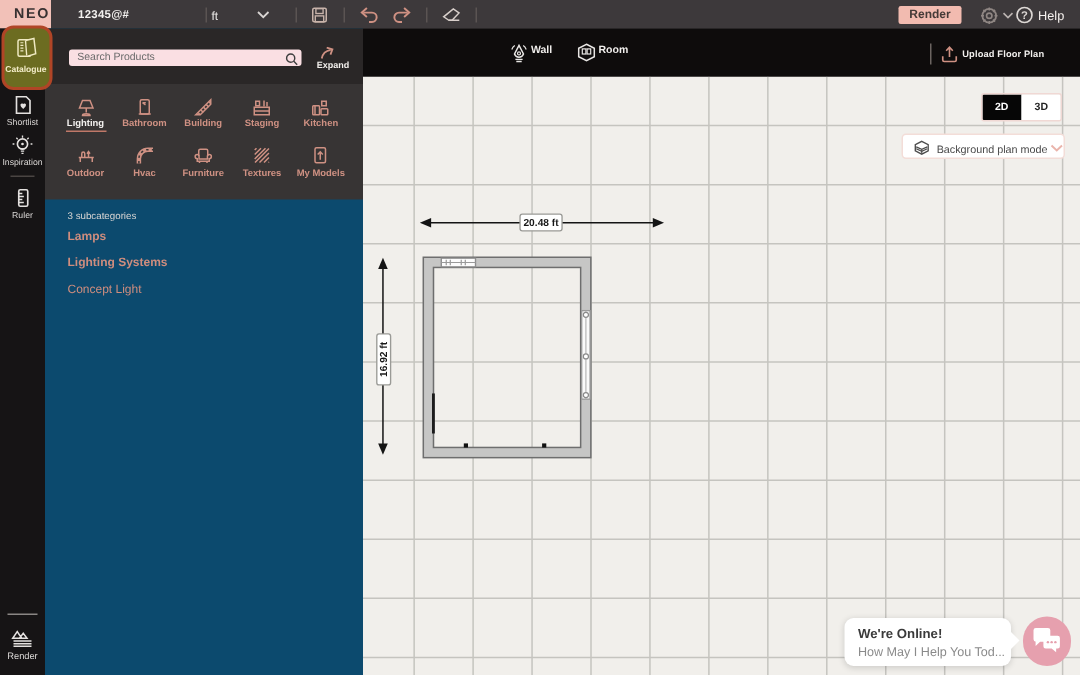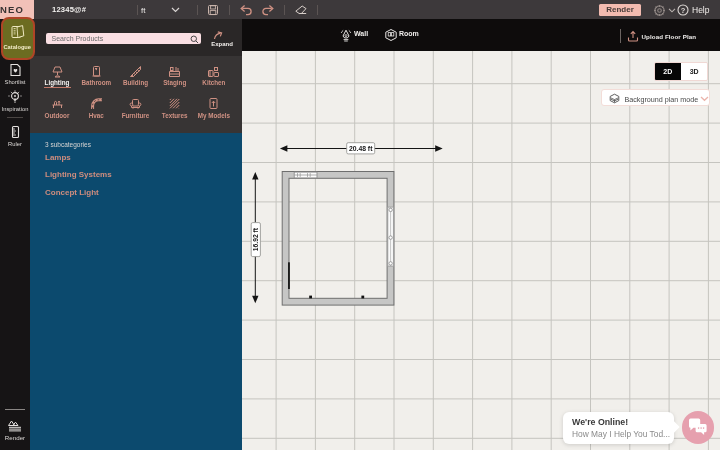--- a/index.html
+++ b/index.html
@@ -82,21 +82,21 @@
   <div class="abs" style="left:385px;top:11px">
       <svg width="12" height="12" viewBox="0 0 12 12" style="display:block;">
         <path d="M1.5 7.5 V10 a1 1 0 0 0 1 1 h7 a1 1 0 0 0 1-1 V7.5" fill="none" stroke="#cf9183" stroke-width="1.1"></path>
         <path d="M6 8 V1.8 M3.8 3.8 L6 1.5 L8.2 3.8" fill="none" stroke="#cf9183" stroke-width="1.1"></path>
       </svg>
     </div>
   <div class="abs" style="left:399.5px;top:14.2px;font-size:6.2px;font-weight:bold;color:#f2f0ee;letter-spacing:0.1px">Upload Floor Plan</div>
 </div>
 
 <div class="abs" style="left:0;top:0;width:720px;height:19px;background:#3d393b">
-  <div class="abs" style="left:0;top:0;width:33.5px;height:19px;background:#f2c1b8;text-align:left;line-height:19px;font-size:9.5px;font-weight:bold;letter-spacing:1.2px;color:#383131">NEO</div>
+  <div class="abs" style="left:0;top:0;width:33.5px;height:19px;background:#f2c1b8;text-align:right;line-height:19px;font-size:9.5px;font-weight:bold;letter-spacing:1.2px;color:#383131">NEO</div>
   <div class="abs" style="left:52px;top:5.2px;font-size:7.6px;font-weight:bold;color:#f4f2f0;letter-spacing:0.2px">12345@#</div>
   <div style="position:absolute;left:136.7px;top:4.5px;width:1px;height:10.5px;background:#5b5453"></div>
   <div class="abs" style="left:141px;top:5.5px;font-size:8px;color:#eceae8">ft</div>
   <div class="abs" style="left:171px;top:7px">
       <svg width="9" height="6" viewBox="0 0 9 6" style="display:block;">
         <path d="M1 1 L4.5 4.5 L8 1" fill="none" stroke="#d8d4d2" stroke-width="1.2"></path>
       </svg>
     </div>
   <div style="position:absolute;left:197px;top:4.5px;width:1px;height:10.5px;background:#5b5453"></div>
   <div class="abs" style="left:207px;top:3.5px">
@@ -247,21 +247,21 @@
             <rect x="3" y="1.5" width="7" height="10" rx="1" fill="none" stroke="#cf9183" stroke-width="1"></rect>
             <path d="M6.5 9.5 V4.5 M4.8 6 L6.5 4.2 L8.2 6" fill="none" stroke="#cf9183" stroke-width="1"></path>
           </svg>
         </div>
 <div style="position:absolute;left:194.4px;top:111.8px;width:39px;text-align:center;font-size:6.3px;font-weight:bold;color:#cf9183">My Models</div>
     </div>
   </div>
   <div class="abs" style="left:15px;top:121.5px;font-size:6.5px;color:#d8d5d3">3 subcategories</div>
   <div class="abs" style="left:15px;top:133.5px;font-size:8px;font-weight:bold;color:#cf8d7e">Lamps</div>
   <div class="abs" style="left:15px;top:151px;font-size:8px;font-weight:bold;color:#cf8d7e">Lighting Systems</div>
-  <div class="abs" style="left:15px;top:168.5px;font-size:8px;font-weight:bold;color:#cf8d7e">Concept Light</div>
+  <div class="abs" style="left:15px;top:168.5px;font-size:8px;font-weight:normal;color:#cf8d7e">Concept Light</div>
 </div>
 
 <div class="abs" style="left:0;top:19px;width:30px;height:431px;background:#161415">
   <div class="abs" style="left:0;top:44px;width:30px;text-align:center;color:#dcd9d7;font-size:5.8px;white-space:nowrap">
     <div style="margin:0 auto 2px;width:13px;height:14px">
         <svg width="13" height="14" viewBox="0 0 13 14" style="display:block;">
           <path d="M2 1.5 h6.5 L11 4 V12.5 H2 z" fill="none" stroke="#e4e1df" stroke-width="1.1"></path>
           <path d="M6.5 9.6 C3.6 7.6 4.6 5.2 6.5 6.4 C8.4 5.2 9.4 7.6 6.5 9.6 z" fill="#e4e1df"></path>
         </svg>
       </div>Shortlist</div>

